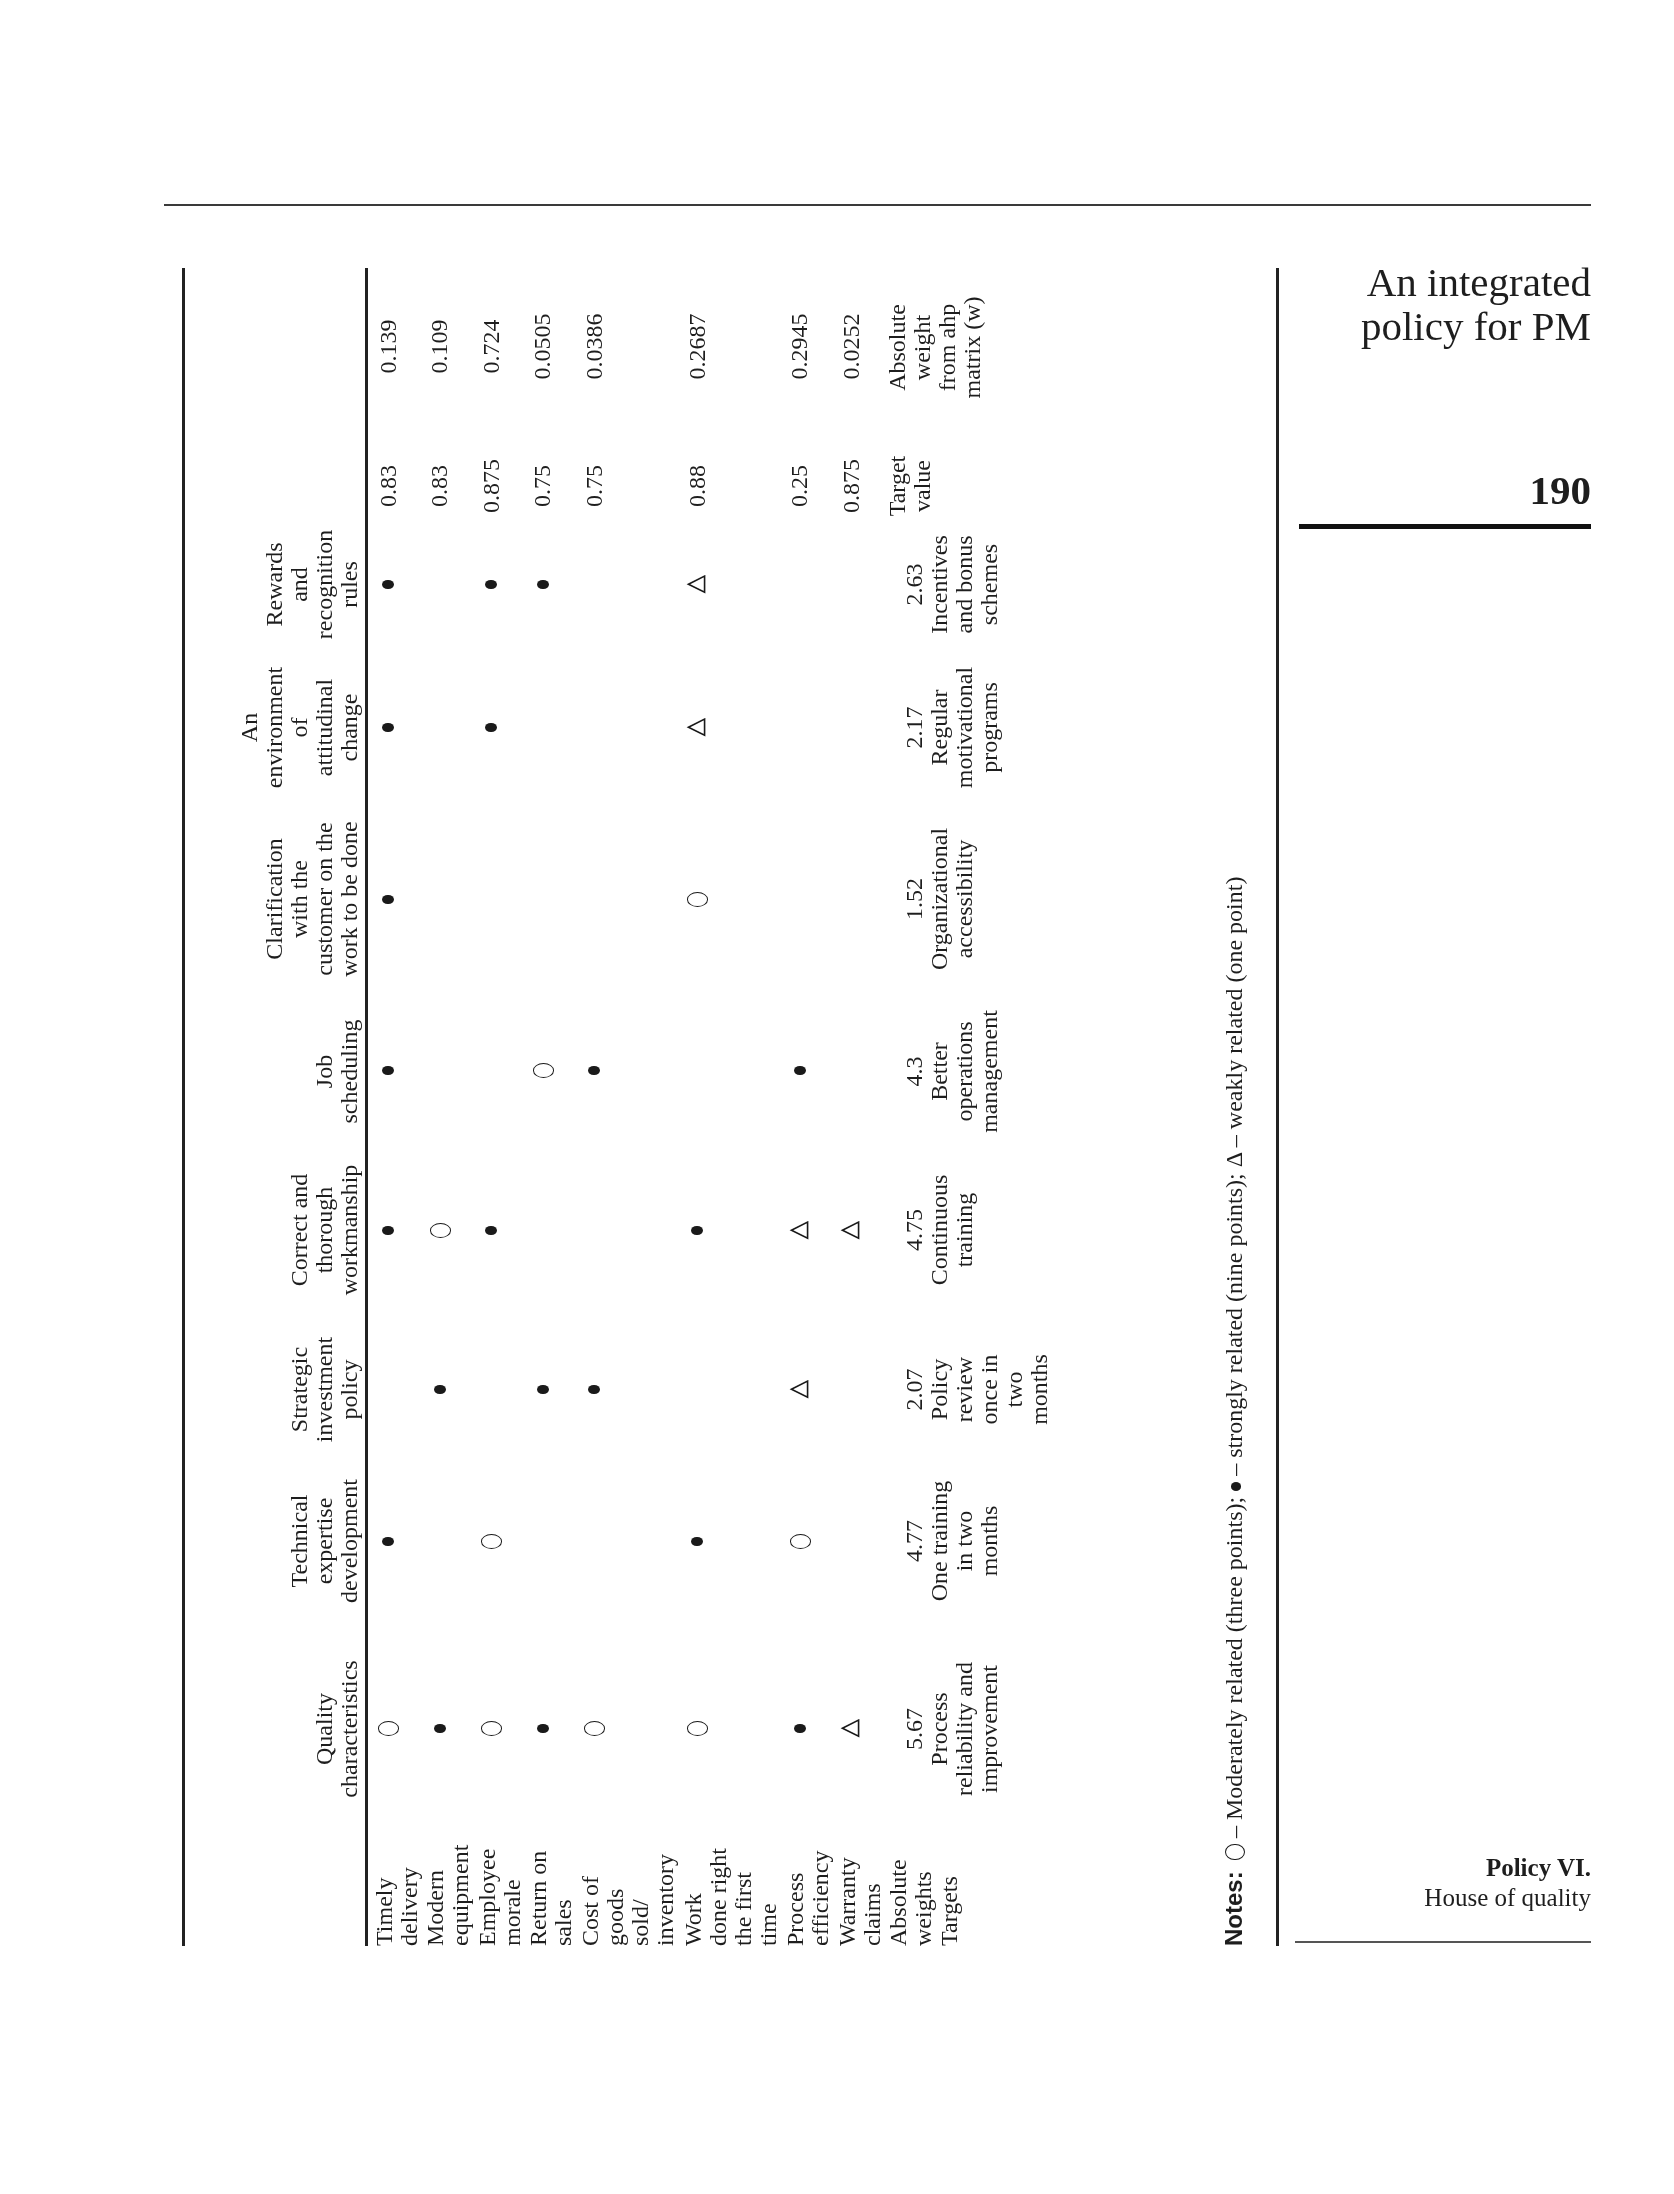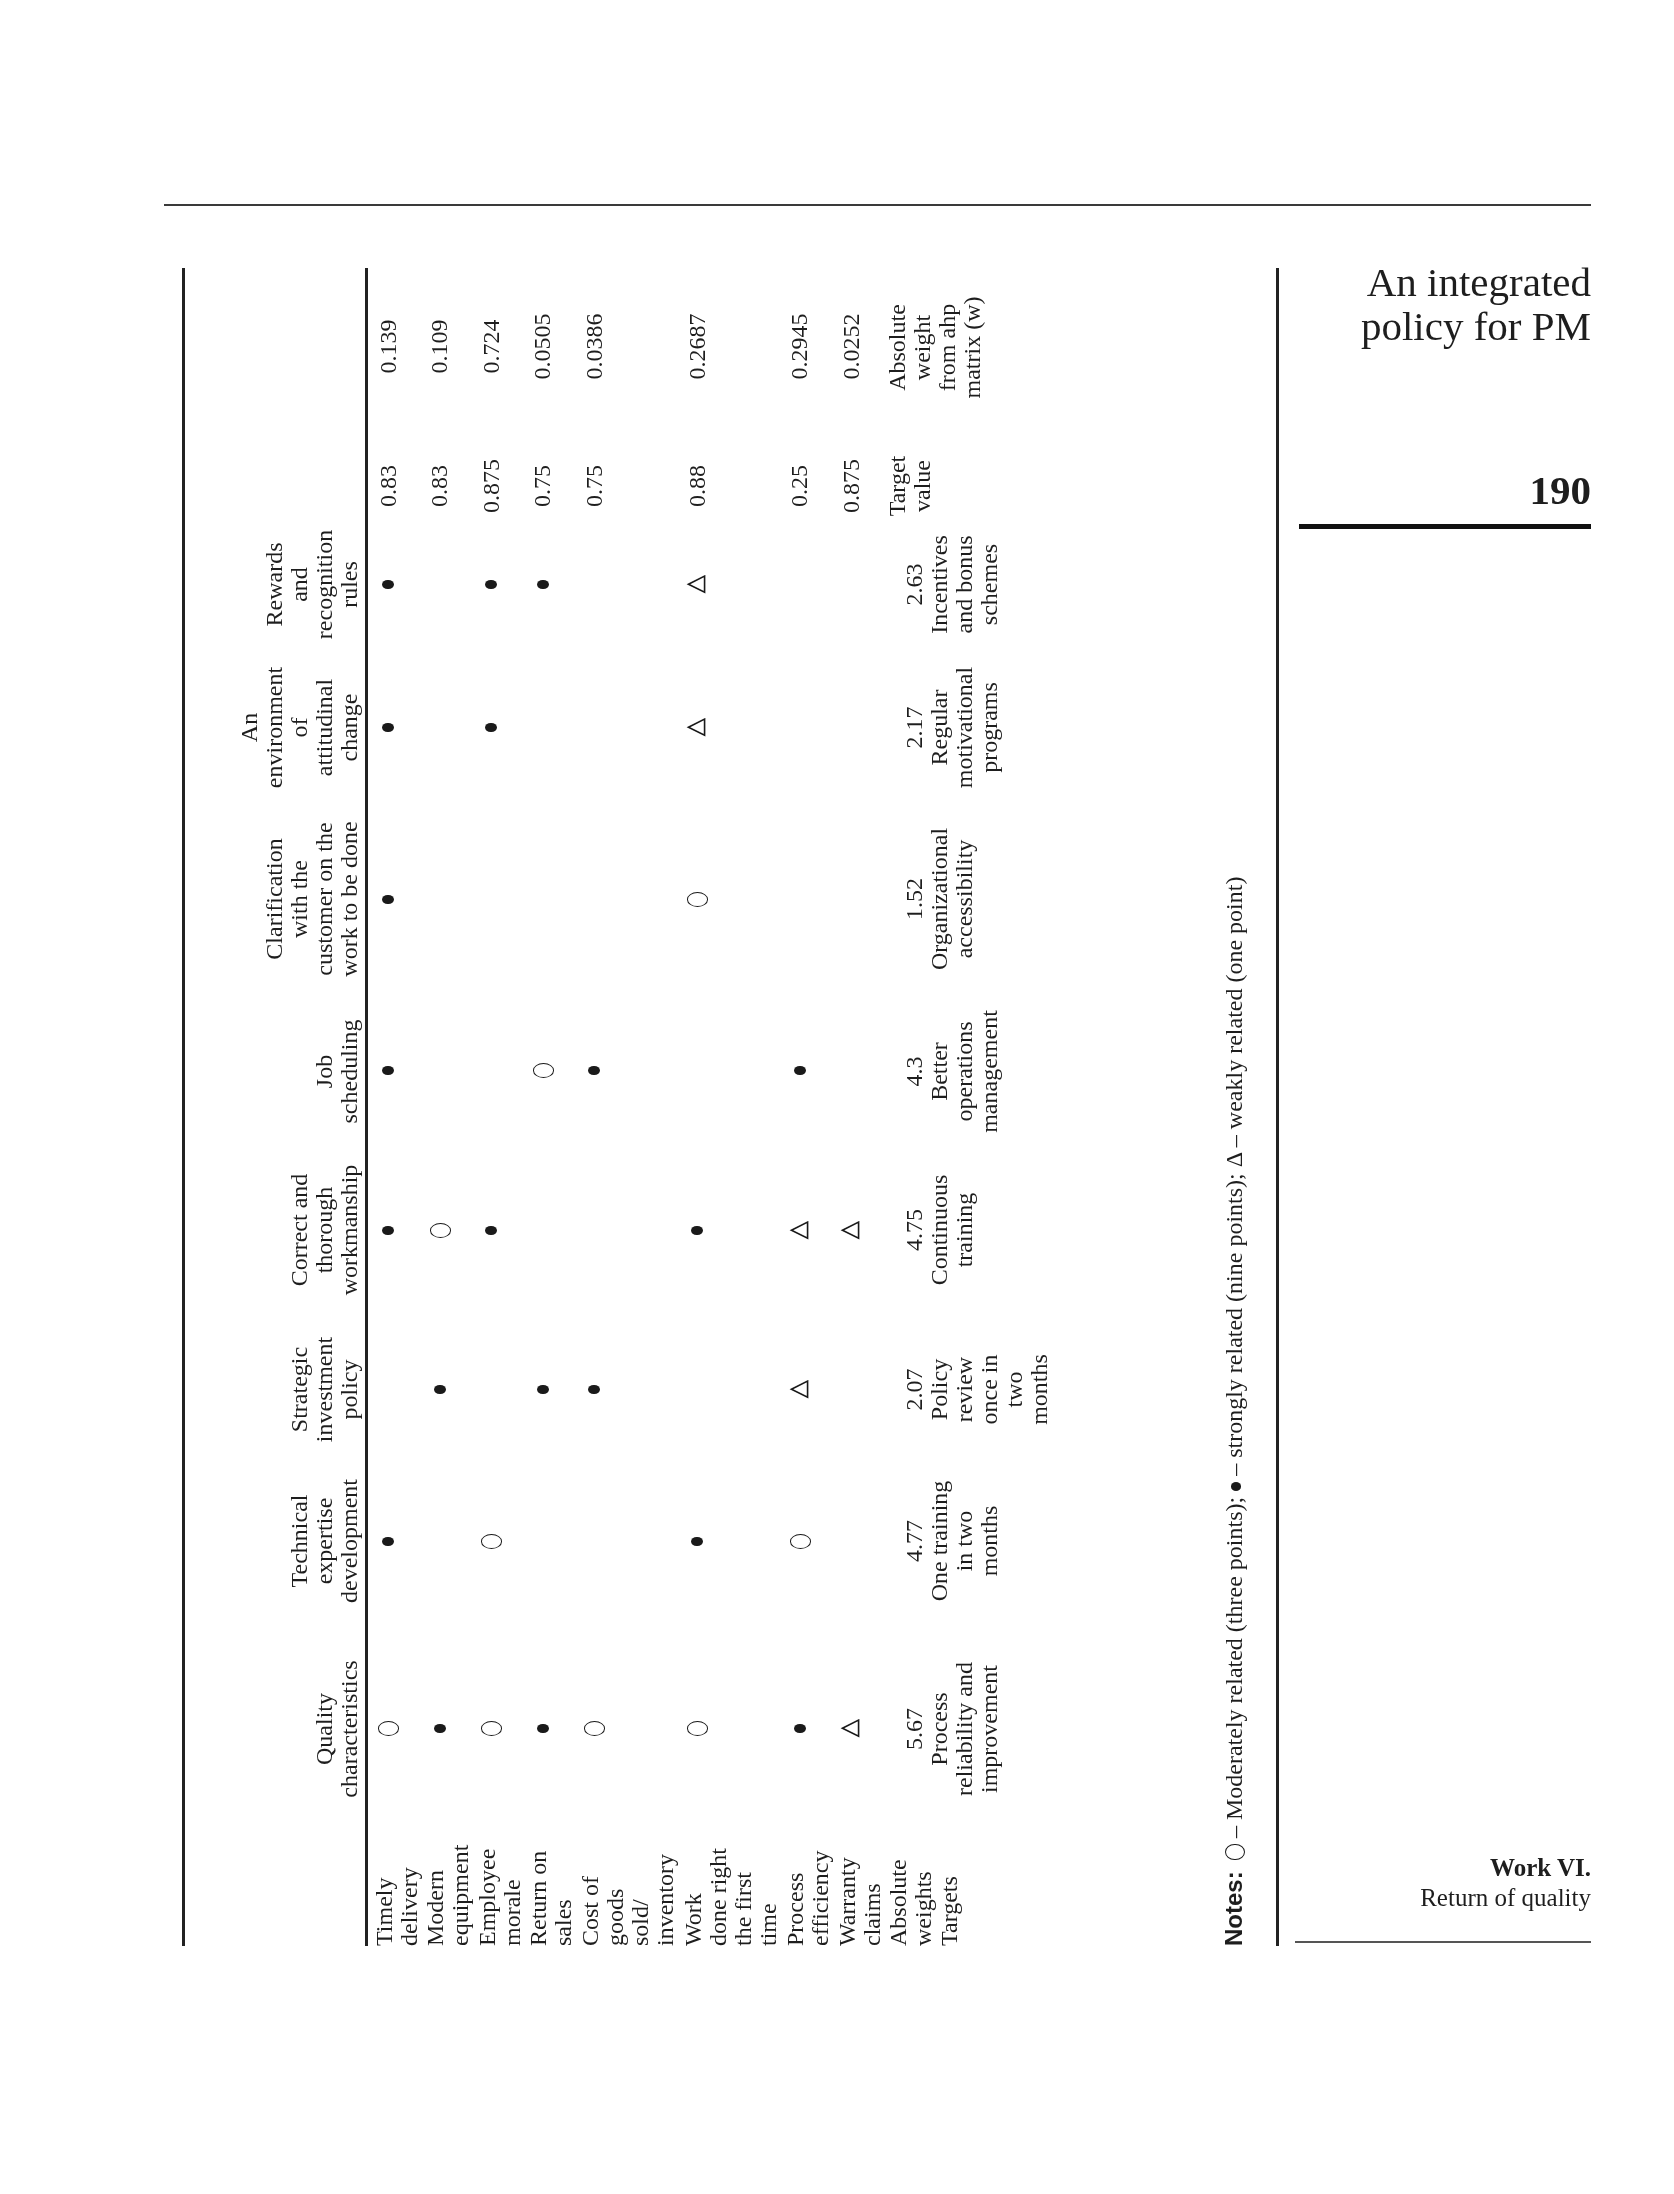--- a/index.html
+++ b/index.html
@@ -52,22 +52,22 @@
 <body>
 
 <div class="top-rule"></div>
 
 <div class="side-title" style="white-space:pre-line">An integrated
 policy for PM</div>
 <div class="page-number">190</div>
 <div class="page-number-rule"></div>
 
 <div class="caption">
-  <div class="cap-title">Work VI.</div>
-  <div>Return of quality</div>
+  <div class="cap-title">Policy VI.</div>
+  <div>House of quality</div>
 </div>
 <div class="caption-rule"></div>
 
 <div class="rotated-wrap">
   <div class="landscape" id="landscape">
     <div class="table-top-rule"></div>
     <div class="header-rule"></div>
     <div class="table-bottom-rule"></div>
 
     <div class="col-head" style="left:119px;width:196px;">Quality

